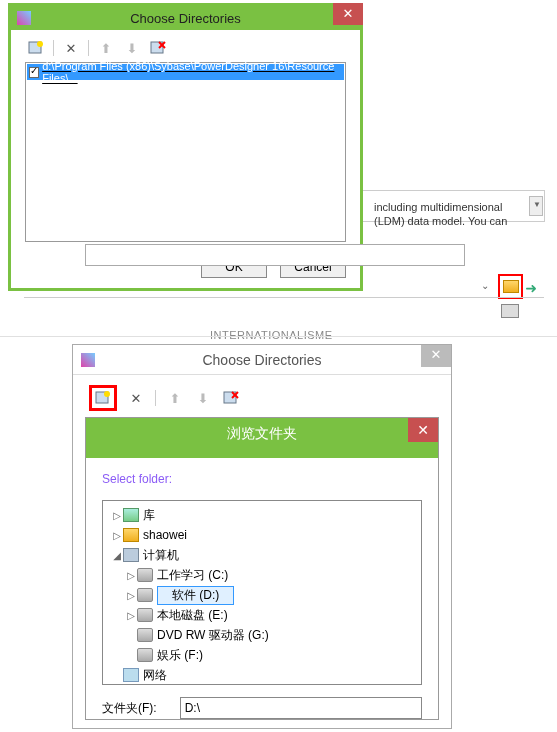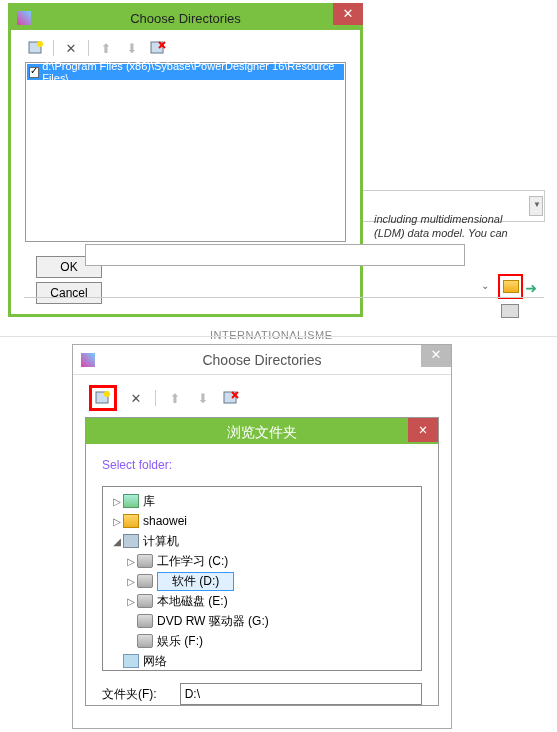--- a/index.html
+++ b/index.html
@@ -9,30 +9,30 @@
     .dialog1 { position: absolute; left: 8px; top: 3px; width: 355px; border: 3px solid #7ac142; background: #fff; }
     .titlebar1 { background: #7ac142; height: 24px; display: flex; align-items: center; position: relative; }
     .titlebar1-icon { width: 14px; height: 14px; margin-left: 6px; background: linear-gradient(45deg,#d4a,#7cf); }
     .titlebar1-text { position: absolute; left: 0; right: 0; text-align: center; font-size: 13px; color: #222; }
     .close-btn { position: absolute; right: -3px; top: -3px; width: 30px; height: 22px; background: #c75050; color: #fff; font-size: 13px; text-align: center; line-height: 22px; }
     
     .toolbar1 { padding: 10px 16px 6px; display: flex; gap: 8px; align-items: center; }
     .tb-icon { width: 18px; height: 16px; display: flex; align-items: center; justify-content: center; font-size: 13px; color: #555; }
     .tb-sep { width: 1px; height: 16px; background: #ccc; }
     
-    .listbox1 { margin: 0 14px 8px; border: 1px solid #999; height: 180px; background: #fff; padding: 1px; }
+    .listbox1 { margin: 0 14px 8px; border: 1px solid #999; height: 180px; background: #fff; padding: 1px; text-decoration: underline; }
     .list-item { display: flex; align-items: center; height: 16px; background: #3399ff; color: #fff; padding: 0 2px; font-size: 11px; }
     .chk { width: 11px; height: 11px; background: #fff; border: 1px solid #666; margin-right: 3px; position: relative; }
     .chk::after { content: '✓'; position: absolute; top: -3px; left: 0; color: #000; font-size: 10px; }
     
-    .btn-row1 { display: flex; justify-content: flex-end; gap: 4px; padding: 6px 25px 10px; flex-direction: column; }
+    .btn-row1 { display: flex; justify-content: flex-end; gap: 13px; padding: 6px 14px 10px; }
     .dlg-btn { width: 66px; height: 22px; border: 1px solid #888; background: #f0f0f0; font-size: 12px; cursor: pointer; }
     
     
-    .bg-text { position: absolute; left: 374px; top: 212px; width: 150px; font-size: 11px; color: #333; line-height: 1.3; font-style: italic; }
+    .bg-text { position: absolute; left: 374px; top: 200px; width: 150px; font-size: 11px; color: #333; line-height: 1.3; }
     .bg-frame { position: absolute; left: 10px; top: 190px; width: 535px; height: 32px; border: 1px solid #ccc; z-index: -1; }
     .bg-scroll { position: absolute; right: 14px; top: 196px; width: 14px; height: 20px; background: #eee; border: 1px solid #bbb; }
     .bg-scroll::after { content: '▼'; font-size: 8px; color: #666; position: absolute; left: 3px; top: 3px; }
     
     
     .tb-row { position: absolute; left: 30px; top: 244px; width: 515px; height: 24px; }
     .tb-field { position: absolute; left: 55px; top: 0; width: 380px; height: 22px; border: 1px solid #aaa; background: #fff; }
     .dd-btn { position: absolute; right: 50px; top: 36px; width: 14px; height: 20px; color: #666; font-size: 10px; }
     .red-box { position: absolute; right: 22px; top: 30px; width: 25px; height: 25px; border: 2px solid red; }
     .folder-ic { position: absolute; right: 26px; top: 36px; width: 16px; height: 13px; background: linear-gradient(#ffd76b,#f0b020); border: 1px solid #c08800; }
@@ -48,21 +48,21 @@
     .titlebar2 { height: 30px; background: #fff; display: flex; align-items: center; position: relative; border-bottom: 1px solid #ddd; }
     .titlebar2-icon { width: 14px; height: 14px; margin-left: 8px; background: linear-gradient(45deg,#d4a,#7cf); }
     .titlebar2-text { position: absolute; left: 0; right: 0; text-align: center; font-size: 14px; color: #555; }
     .close2 { position: absolute; right: 0; top: 0; width: 30px; height: 22px; background: #bbb; color: #fff; text-align: center; line-height: 20px; font-size: 13px; }
     
     .toolbar2 { padding: 10px 16px 6px; display: flex; gap: 10px; align-items: center; }
     .red-box2 { border: 3px solid red; padding: 2px; }
     
     
     .browse { margin: 0 12px; border: 1px solid #999; }
-    .browse-title { background: #7ac142; height: 26px; position: relative; text-align: center; line-height: 30px; font-size: 14px; color: #fff; font-family: Liberation Mono, monospace; }
+    .browse-title { background: #7ac142; height: 40px; position: relative; text-align: center; line-height: 30px; font-size: 14px; color: #fff; }
     .browse-close { position: absolute; right: 0; top: 0; width: 30px; height: 24px; background: #c75050; color: #fff; line-height: 24px; }
     .browse-body { padding: 14px 16px 0; background: #fff; }
     .select-label { font-size: 12px; color: #8b5cf6; margin-bottom: 14px; }
     
     .tree { border: 1px solid #888; height: 185px; padding: 4px 2px; overflow: hidden; font-size: 12px; }
     .tree-node { display: flex; align-items: center; height: 20px; }
     .tw { width: 12px; text-align: center; color: #666; font-size: 10px; }
     .node-ic { width: 16px; height: 14px; margin-right: 4px; }
     .ic-lib { background: linear-gradient(#aed,#7c8); border: 1px solid #596; }
     .ic-user { background: linear-gradient(#ffd76b,#f0b020); border: 1px solid #c08800; }

